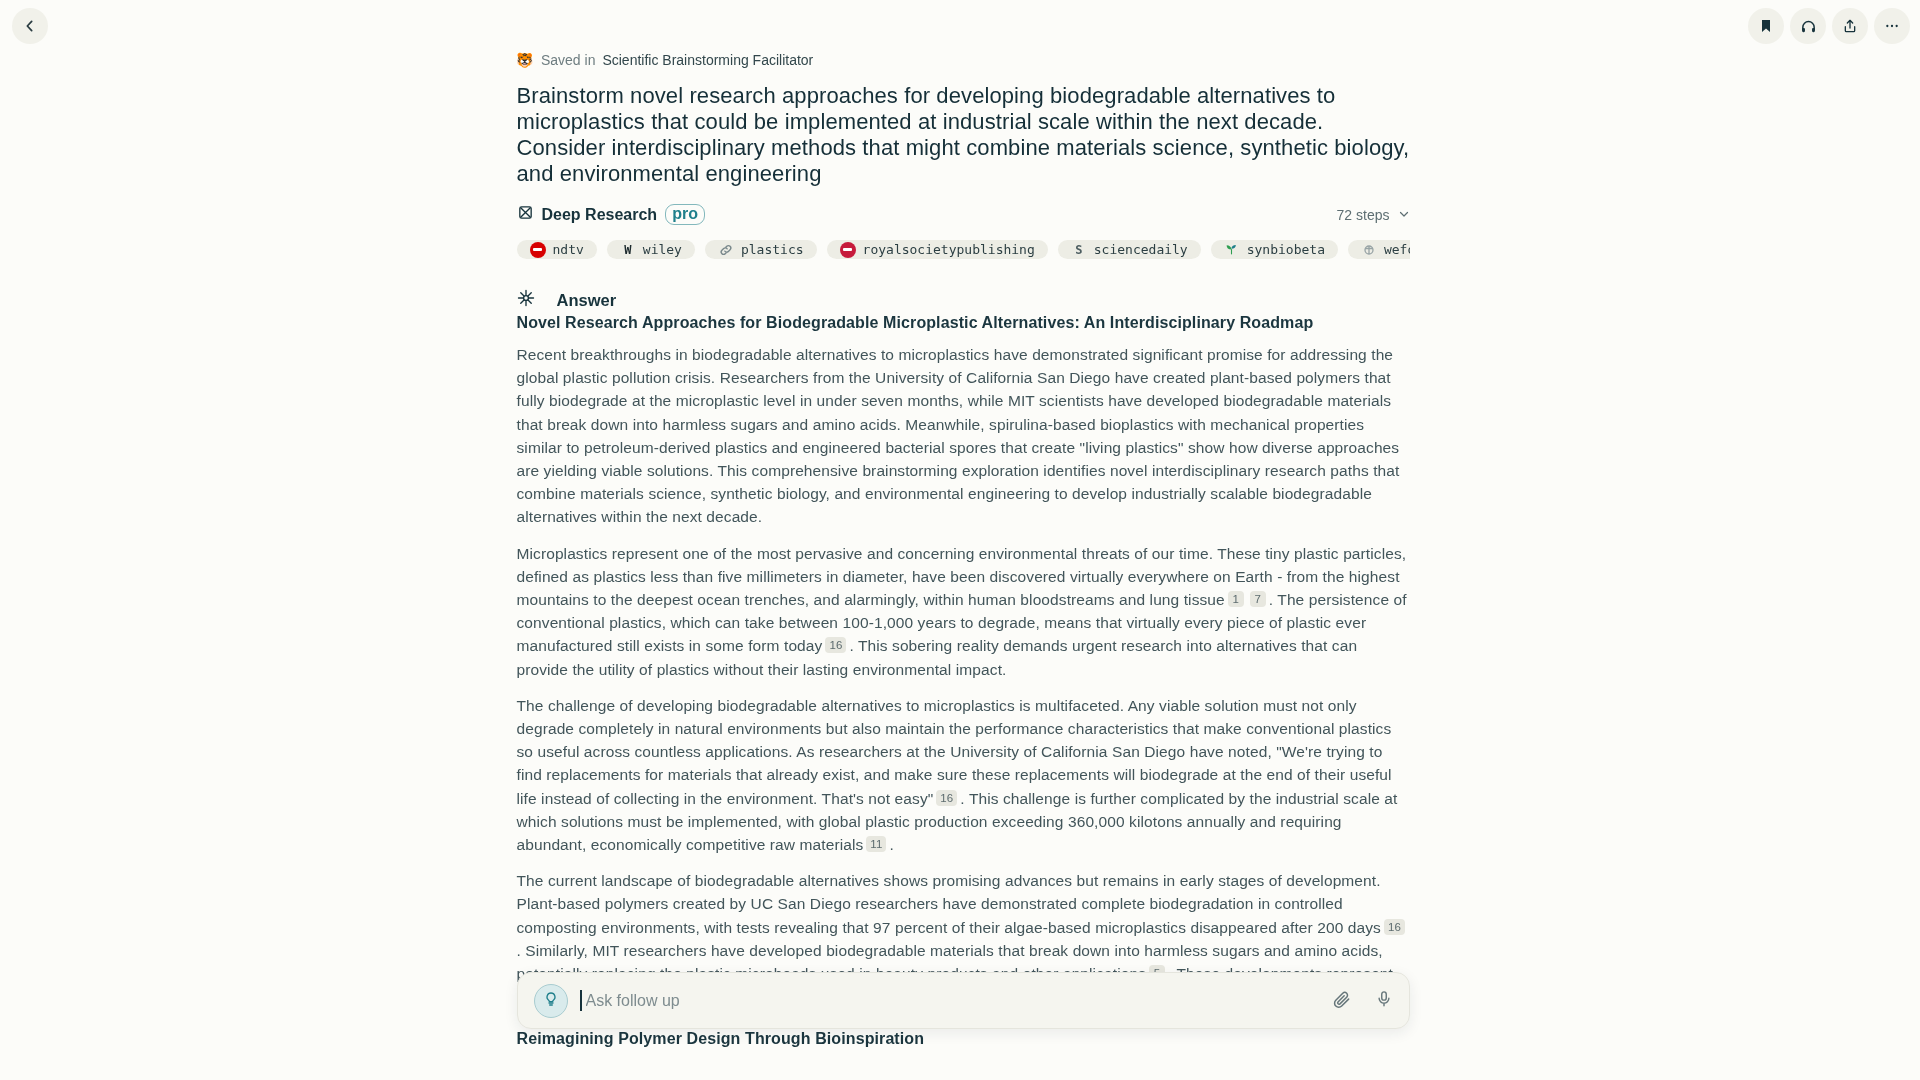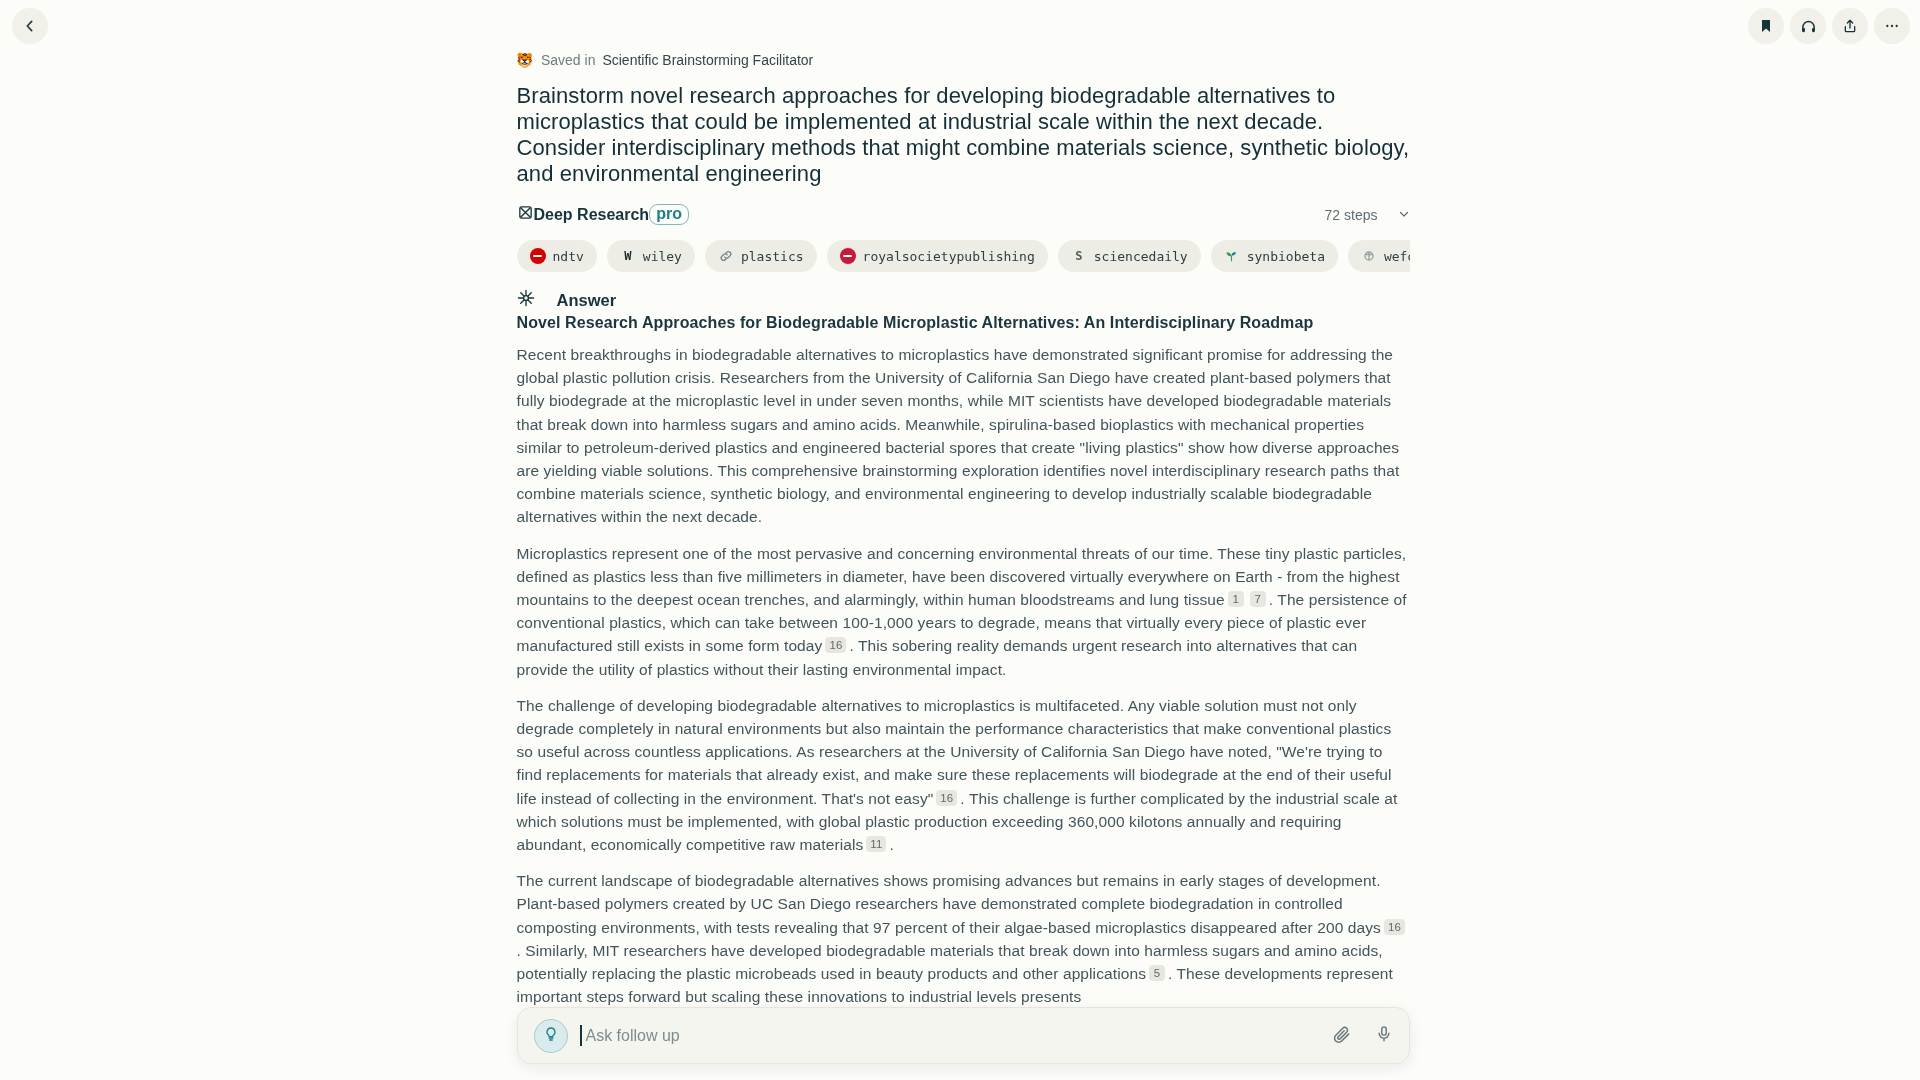--- a/index.html
+++ b/index.html
@@ -27,37 +27,37 @@
   .saved-row { display:flex; align-items:center; gap:7px; font-size:14px; color:#6e7d80; }
   .saved-row .emoji { font-size:14px; line-height:1; }
   .saved-row a { color:#32474c; text-decoration:none; cursor:pointer; }
   
   .query-title {
     margin-top:15px; font-size:22px; line-height:26px; font-weight:400;
     color:#152f38; letter-spacing:.1px;
   }
   
   .mode-row { margin-top:17px; display:flex; align-items:center; justify-content:space-between; }
-  .mode-left { display:flex; align-items:center; }
+  .mode-left { display:flex; align-items:center; gap:8px; }
   .mode-left .dr-label { font-size:16px; font-weight:700; color:#17333c; }
   .pro-badge {
     font-size:16px; color:#1f7f8b; border:1px solid rgba(31,127,139,.55);
     border-radius:9px; padding:1px 6px 2px; line-height:1; font-weight:600;
   }
   .steps-toggle {
-    display:flex; align-items:center; gap:20px; font-size:14px; color:#5d6e72;
+    display:flex; align-items:center; gap:8px; font-size:14px; color:#5d6e72;
     background:none; border:none; cursor:pointer; font-family:inherit;
   }
   
   .chips-row {
     margin-top:15px; display:flex; gap:10px; overflow:hidden; white-space:nowrap;
     height:33px;
   }
   .chip {
-    flex:0 0 auto; height:32px; display:inline-flex; align-items:center; gap:7px;
+    flex:0 0 auto; height:19px; display:inline-flex; align-items:center; gap:7px;
     background:#EDEDE5; border:none; border-radius:17px; padding:0 13px;
     font-family:"DejaVu Sans Mono", monospace; font-size:13px; color:#2c3f43;
     cursor:pointer;
   }
   .chip .fav { width:16px; height:16px; border-radius:50%; flex:0 0 auto;
     display:flex; align-items:center; justify-content:center; font-size:12px; font-weight:700; }
   
   .answer-row { margin-top:16px; display:flex; align-items:center; gap:22px; }
   .answer-row .answer-label { font-size:16.5px; font-weight:700; color:#17333c; }
   #answer-body h3 {
@@ -69,21 +69,21 @@
     font-size:15.5px; line-height:23.2px; color:#42555a; margin-bottom:13px;
     letter-spacing:.1px;
   }
   .cite {
     display:inline-block; background:#E7E7DF; color:#5c6b6e;
     font-size:11.5px; line-height:16px; height:16px; min-width:16px; text-align:center;
     border-radius:4px; padding:0 4px; margin:0 3px; vertical-align:2px; cursor:pointer;
   }
   
   #followup-bar {
-    position:fixed; top:1007px; left:calc(50% - 443px); width:893px; height:57px;
+    position:fixed; top:972px; left:calc(50% - 443px); width:893px; height:57px;
     background:#F5F5EF; border:1px solid #E5E5DD; border-radius:14px;
     box-shadow:0 4px 14px rgba(20,40,45,.08);
     display:flex; align-items:center; padding:0 16px; gap:12px; z-index:5;
   }
   .bulb-circle {
     width:34px; height:34px; border-radius:50%; background:#D9EBEC;
     border:1px solid #a8ccd0; display:flex; align-items:center; justify-content:center;
     cursor:pointer; flex:0 0 auto; color:#1f7f8b;
   }
   .caret { width:1.5px; height:21px; background:#17333c; flex:0 0 auto; }

